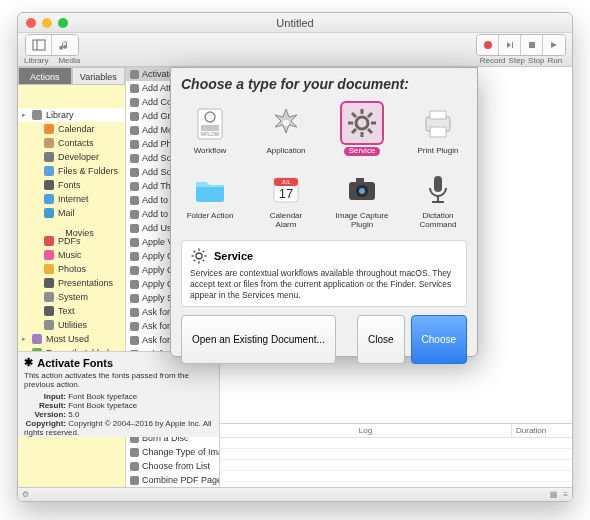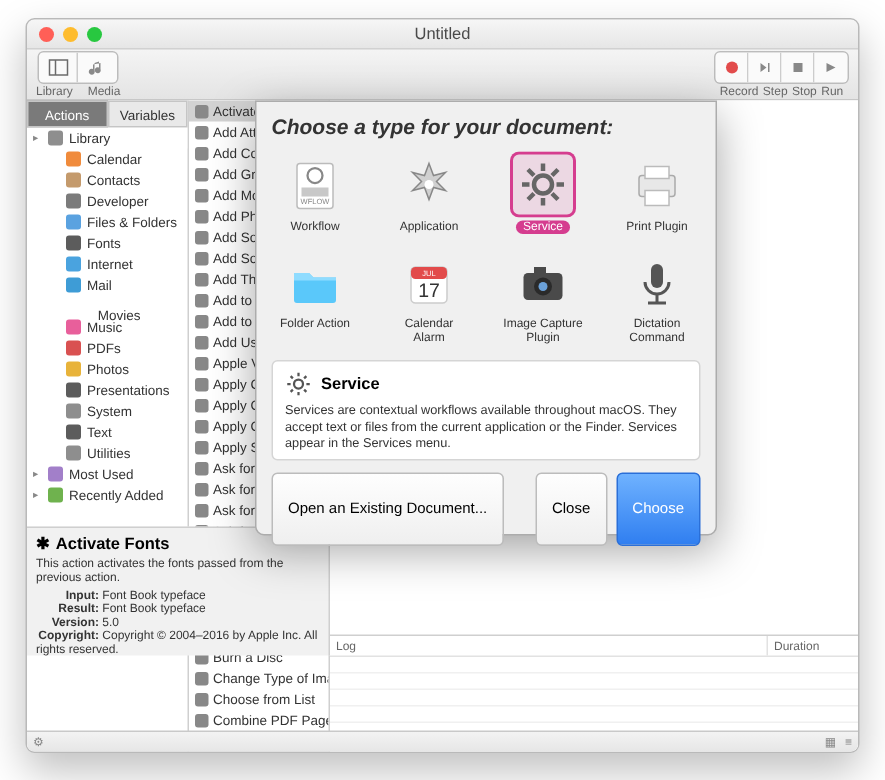--- a/index.html
+++ b/index.html
@@ -17,21 +17,21 @@
 .tbseg { display: flex; border: 1px solid #bcbcbc; border-radius: 4px; overflow: hidden; }
 .tbcell { width: 26px; height: 20px; background: #fafafa; display: flex; align-items: center; justify-content: center; border-right: 1px solid #ccc; }
 .tbcell:last-child { border-right: none; }
 .tblab { font-size: 8px; color: #666; margin-top: 0; }
 .tgroup { display: flex; flex-direction: column; align-items: center; }
 .spacer { flex: 1; }
 .runbtns .tbcell { width: 22px; height: 20px; }
 
 .body { display: flex; height: calc(100% - 54px); }
 
-.leftcol { width: 108px; background: #ffffff; border-right: 1px solid #cfcfcf; display: flex; flex-direction: column; }
+.leftcol { width: 108px; background: #fef9c3; border-right: 1px solid #cfcfcf; display: flex; flex-direction: column; gap: 23px; }
 .tabs { display: flex; height: 18px; }
 .tab { flex: 1; font-size: 9px; text-align: center; line-height: 18px; background: #e9e9e9; border: 1px solid #c5c5c5; color: #333; }
 .tab.active { background: #7a7a7a; color: #fff; }
 .liblist { flex: 1; overflow: hidden; font-size: 9px; color: #333; }
 .librow { display: flex; align-items: center; height: 14px; padding-left: 4px; gap: 4px; white-space: nowrap; }
 .librow.sel { background: #fff; }
 .libicon { width: 10px; height: 10px; border-radius: 2px; display: inline-block; }
 
 .midcol { width: 94px; background: #fff; border-right: 1px solid #cfcfcf; overflow: hidden; }
 .actlist { font-size: 9px; color: #333; }
@@ -45,21 +45,21 @@
 
 .infopane { position: absolute; left: 0; bottom: 64px; width: 202px; height: 86px; background: #f1f1f1; border-top: 1px solid #cfcfcf; border-right: 1px solid #cfcfcf; padding: 4px 6px; }
 .infopane h3 { font-size: 11px; font-weight: bold; display: flex; align-items: center; gap: 4px; }
 .infopane .desc { font-size: 8px; margin: 2px 0 3px; color: #333; }
 .infopane dl { font-size: 8px; color: #333; }
 .infopane dt { display: inline-block; width: 42px; text-align: right; font-weight: bold; }
 .infopane dd { display: inline; }
 
 .logpane { position: absolute; left: 202px; right: 0; bottom: 14px; height: 64px; background: #fff; border-top: 1px solid #cfcfcf; }
 .loghead { display: flex; font-size: 8px; color: #666; border-bottom: 1px solid #e2e2e2; }
-.loghead div:first-child { flex: 1; padding: 2px 4px; border-right: 1px solid #e2e2e2; }
+.loghead div:first-child { flex: 1; padding: 2px 16px; border-right: 1px solid #e2e2e2; text-align: center; }
 .loghead div:last-child { width: 60px; padding: 2px 4px; }
 .logrows div { height: 11px; border-bottom: 1px solid #f0f0f0; }
 
 .statusbar { position: absolute; left: 0; right: 0; bottom: 0; height: 14px; background: linear-gradient(#f3f3f3,#e6e6e6); border-top: 1px solid #c9c9c9; display: flex; align-items: center; font-size: 8px; color: #888; gap: 6px; padding: 0 4px; }
 
 .dialog { position: absolute; top: 54px; left: 152px; width: 308px; height: 290px; background: #f0f0f0; border: 1px solid #acacac; border-radius: 0 0 6px 6px; box-shadow: 0 10px 30px rgba(0,0,0,.35); z-index: 50; padding: 8px 10px; }
 .dialog .hdr { font-size: 14px; font-weight: bold; color: #333; margin-bottom: 6px; font-style: italic; }
 .typegrid { display: grid; grid-template-columns: repeat(4, 1fr); gap: 4px 18px; }
 .typecell { display: flex; flex-direction: column; align-items: center; padding: 3px 2px; border-radius: 4px; }
 .typecell.sel .ticon { box-shadow: 0 0 0 2px #d53d8f inset; background: #d53d8f22; border-radius: 6px; }
@@ -189,27 +189,27 @@
             <span class="libicon" style="background: rgb(62, 156, 214);"></span>
             <span>Mail</span>
           </div>
           <div class="librow" style="padding-left: 16px; flex-direction: column;">
             <span style="width: 6px; font-size: 7px; color: rgb(136, 136, 136);"></span>
             <span class="libicon" style="background: rgb(108, 108, 108);"></span>
             <span>Movies</span>
           </div>
           <div class="librow" style="padding-left: 16px;">
             <span style="width: 6px; font-size: 7px; color: rgb(136, 136, 136);"></span>
+            <span class="libicon" style="background: rgb(217, 81, 81);"></span>
+            <span>PDFs</span>
+          </div>
+          <div class="librow" style="padding-left: 16px;">
+            <span style="width: 6px; font-size: 7px; color: rgb(136, 136, 136);"></span>
             <span class="libicon" style="background: rgb(232, 95, 155);"></span>
             <span>Music</span>
-          </div>
-          <div class="librow" style="padding-left: 16px;">
-            <span style="width: 6px; font-size: 7px; color: rgb(136, 136, 136);"></span>
-            <span class="libicon" style="background: rgb(217, 81, 81);"></span>
-            <span>PDFs</span>
           </div>
           <div class="librow" style="padding-left: 16px;">
             <span style="width: 6px; font-size: 7px; color: rgb(136, 136, 136);"></span>
             <span class="libicon" style="background: rgb(232, 179, 58);"></span>
             <span>Photos</span>
           </div>
           <div class="librow" style="padding-left: 16px;">
             <span style="width: 6px; font-size: 7px; color: rgb(136, 136, 136);"></span>
             <span class="libicon" style="background: rgb(92, 92, 92);"></span>
             <span>Presentations</span>

